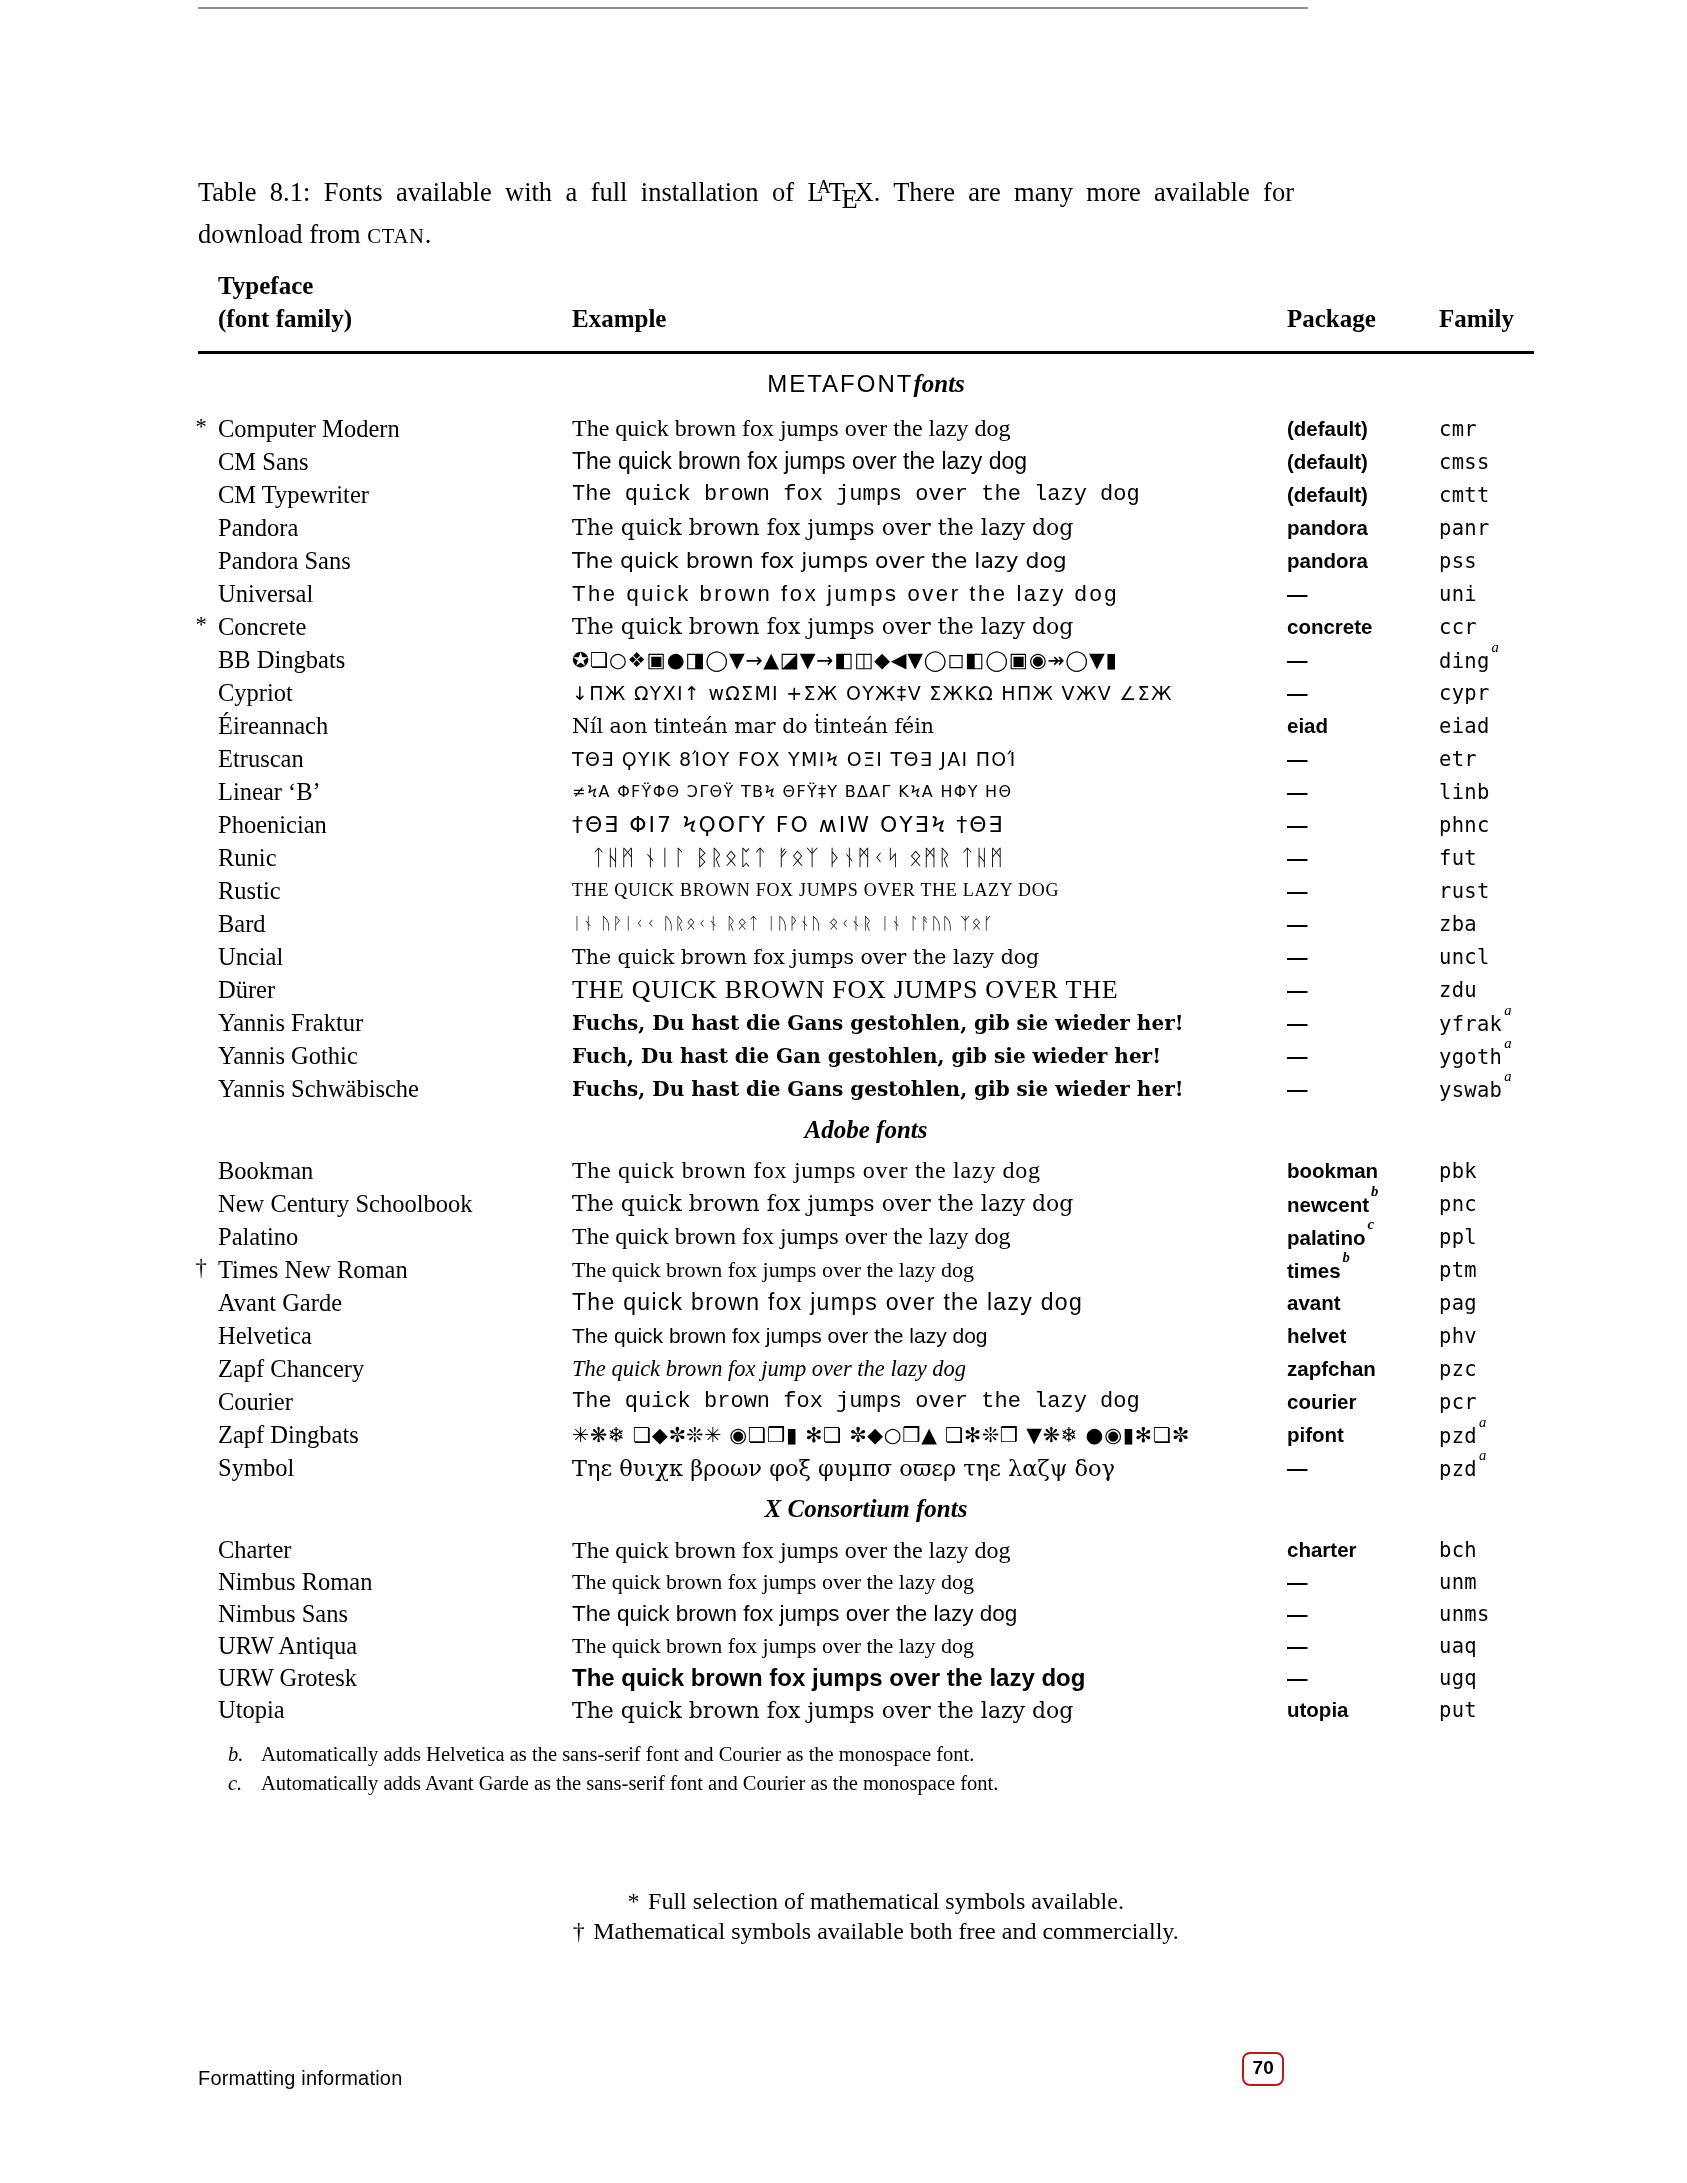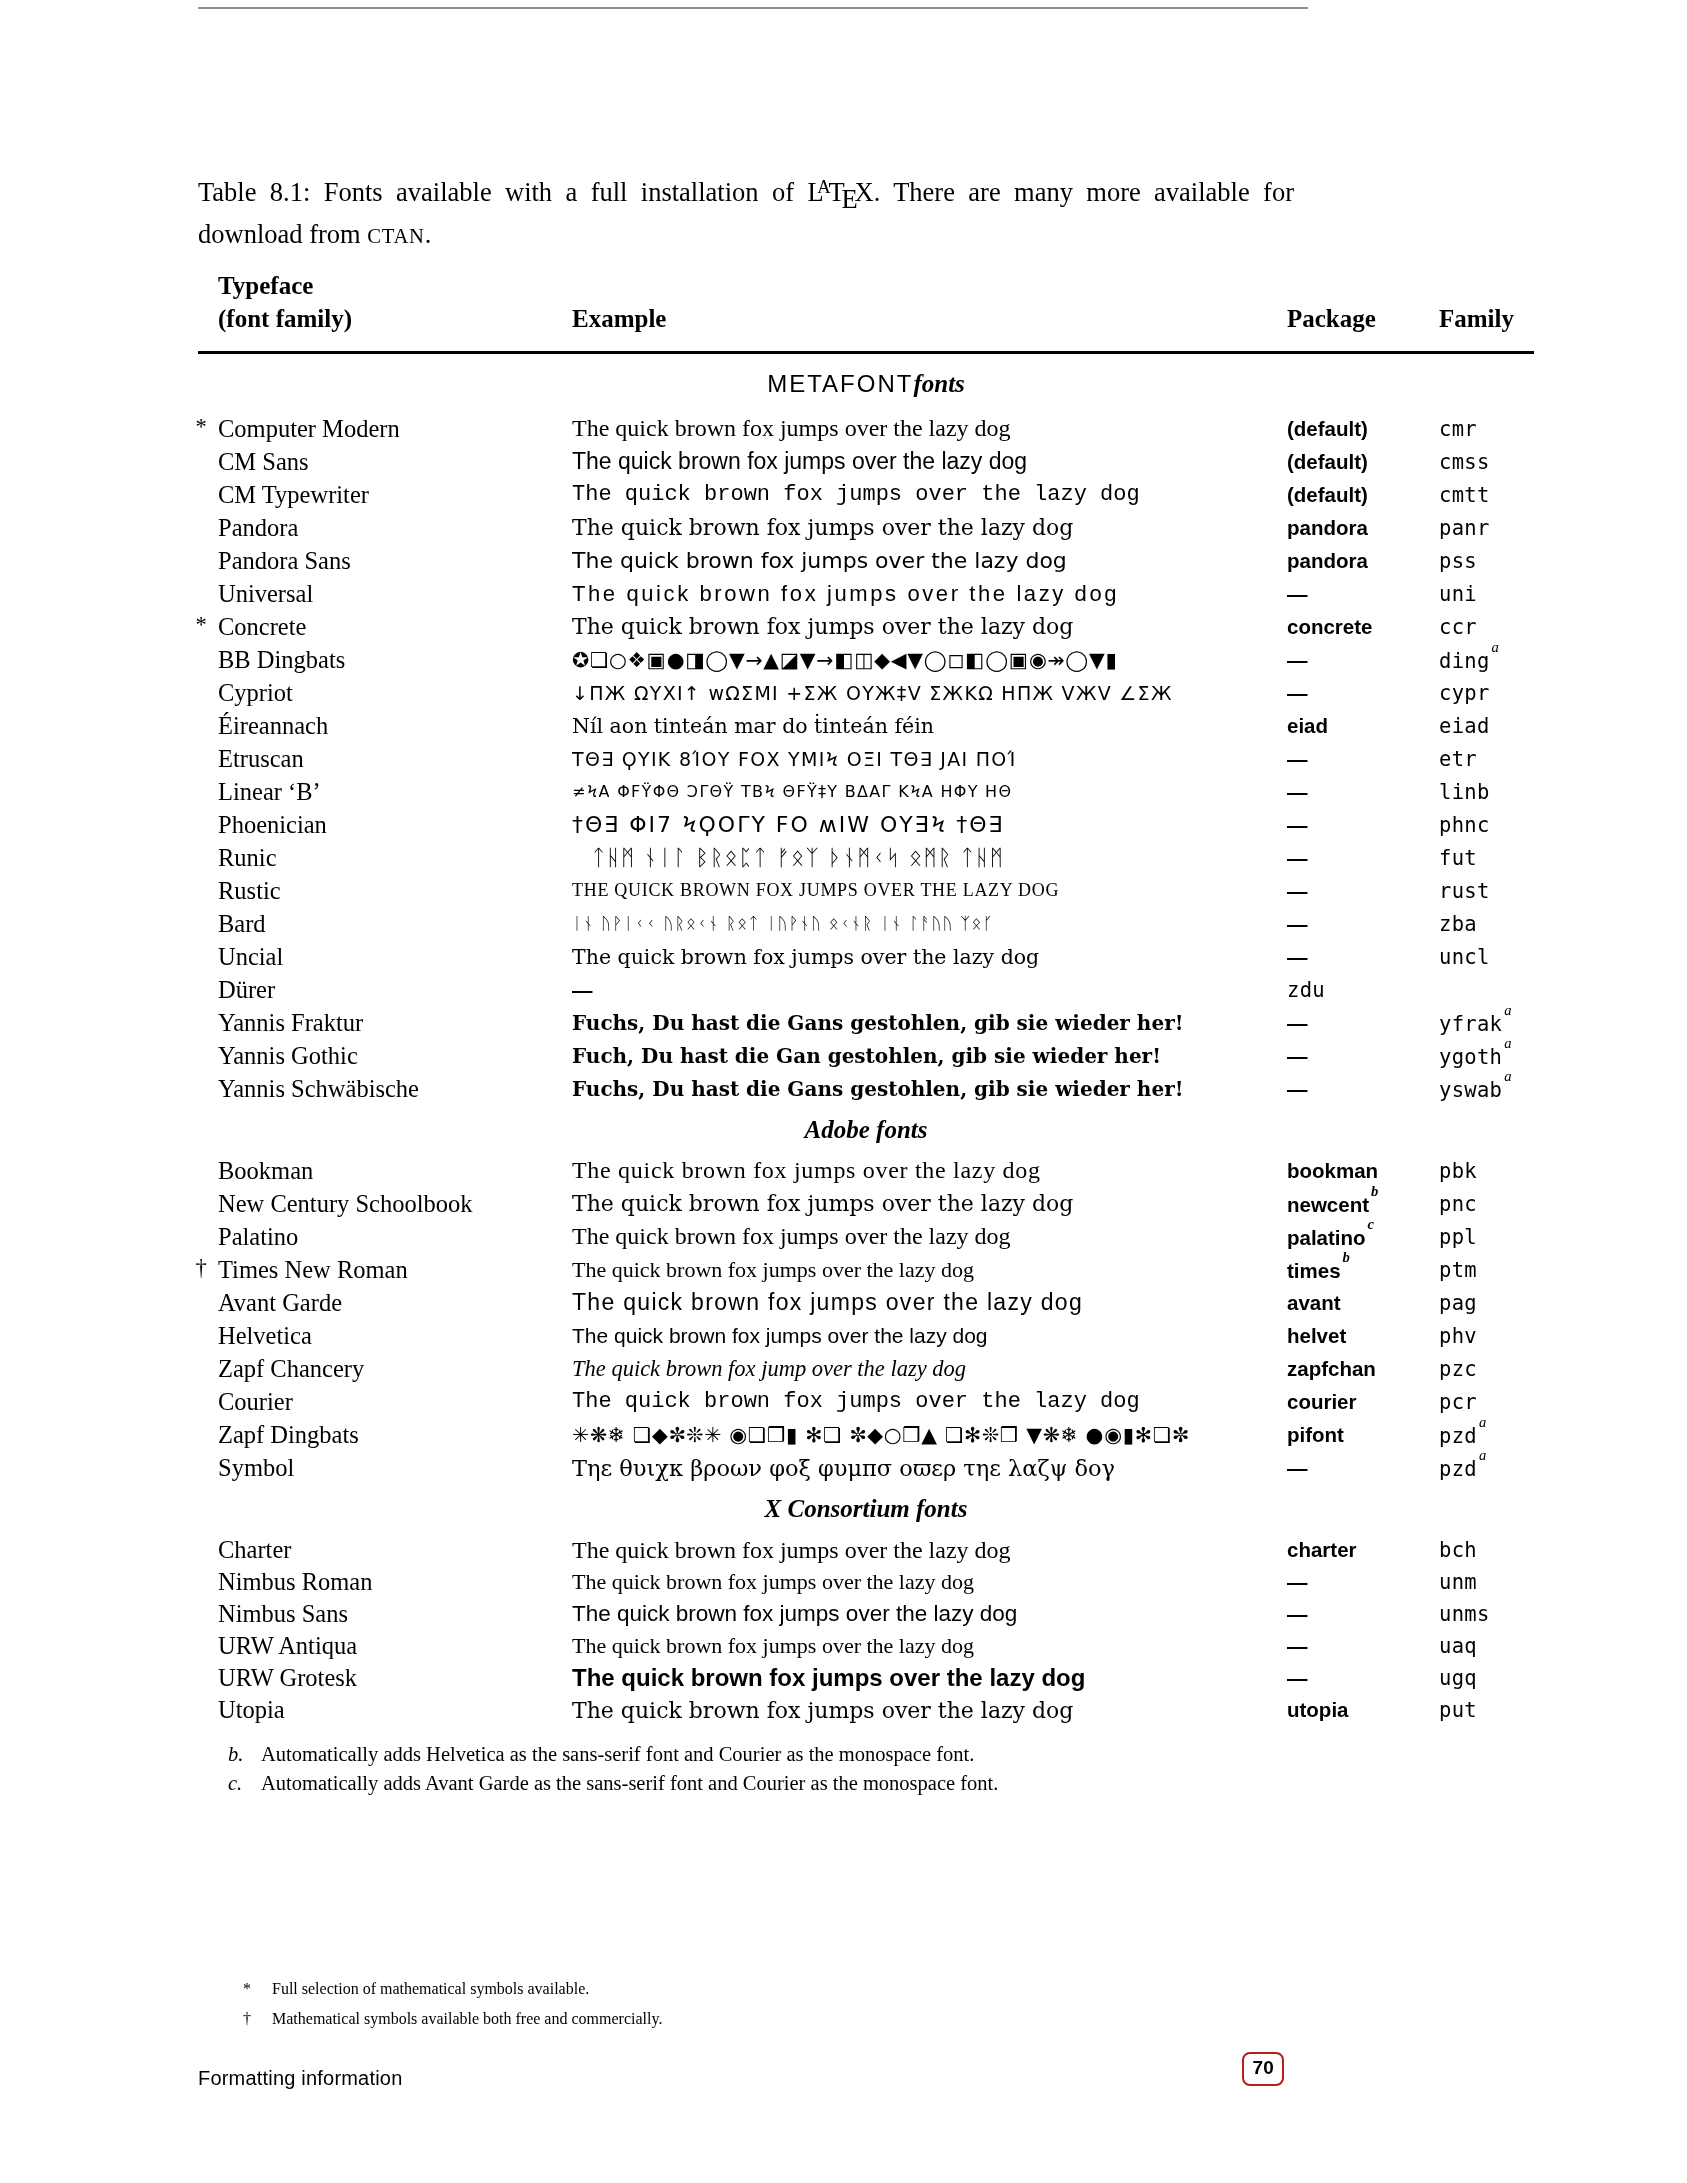--- a/index.html
+++ b/index.html
@@ -62,21 +62,21 @@
   .ex-rustic{font-family:"Liberation Serif",serif;font-size:18px;letter-spacing:0.7px;}
   .ex-uncial{font-family:"DejaVu Serif",serif;font-size:20.5px;}
   .ex-durer{font-family:"Liberation Serif",serif;font-size:26px;letter-spacing:0.7px;}
   .ex-fraktur{font-family:"DejaVu Serif",serif;font-weight:bold;font-size:20px;}
   .ex-chancery{font-family:"Liberation Serif",serif;font-style:italic;font-size:22.5px;margin-top:8px;}
   .ex-greek{font-family:"DejaVu Serif",serif;font-size:22.5px;}
 
   
   .fnotes-letters{position:absolute;left:228px;top:1740px;width:1257px;font-size:20.5px;line-height:29px;}
   .fnl{display:inline-block;width:33px;font-style:italic;}
-  .fnotes-symbols{position:absolute;left:243px;top:1974px;width:1257px;font-size:16px;line-height:30px;}
+  .fnotes-symbols{position:absolute;left:243px;top:1886px;width:1257px;font-size:24px;line-height:30px;text-align:center;}
   .fns{display:inline-block;width:29px;}
 
   
   .footer-left{position:absolute;left:198px;top:2067px;font-family:"Liberation Sans",sans-serif;
                font-size:20px;letter-spacing:0.2px;}
   .page-num-box{position:absolute;left:1242px;top:2052px;border:2px solid #b91c1c;border-radius:8px;
                 padding:3.3px 8.6px 4.6px;font-family:"Liberation Sans",sans-serif;font-size:19px;font-weight:600;}
 </style>
 </head>
 <body>
@@ -203,20 +203,21 @@
         <div class="c-fam"><span class="fam">zba</span></div>
       </div>
       <div class="trow">
         <div class="c-name"><span class="tname">Uncial</span></div>
         <div class="c-ex"><span class="ex ex-uncial">The quick brown fox jumps over the lazy dog</span></div>
         <div class="c-pkg"><span class="pkg-dash">—</span></div>
         <div class="c-fam"><span class="fam">uncl</span></div>
       </div>
       <div class="trow">
         <div class="c-name"><span class="tname">Dürer</span></div>
+        <div class="c-ex"><span class="ex ex-durer">THE QUICK BROWN FOX JUMPS OVER THE</span></div>
         <div class="c-pkg"><span class="pkg-dash">—</span></div>
         <div class="c-fam"><span class="fam">zdu</span></div>
       </div>
       <div class="trow">
         <div class="c-name"><span class="tname">Yannis Fraktur</span></div>
         <div class="c-ex"><span class="ex ex-fraktur">Fuchs, Du hast die Gans gestohlen, gib sie wieder her!</span></div>
         <div class="c-pkg"><span class="pkg-dash">—</span></div>
         <div class="c-fam"><span class="fam">yfrak</span><sup class="fsup">a</sup></div>
       </div>
       <div class="trow">

